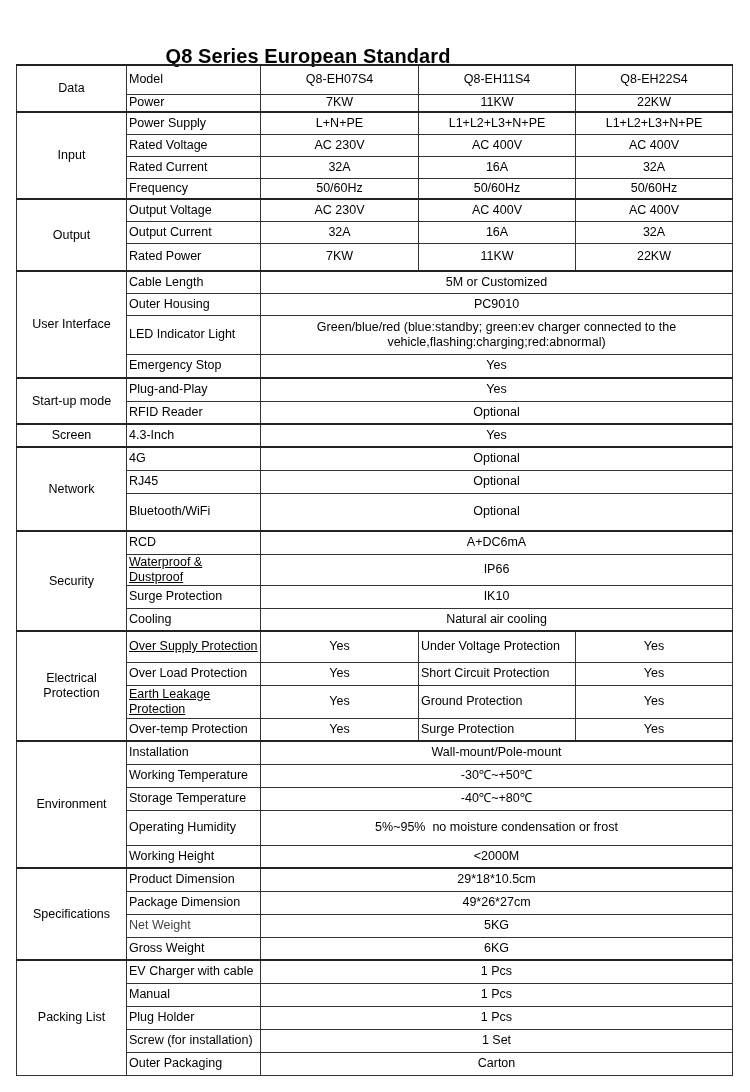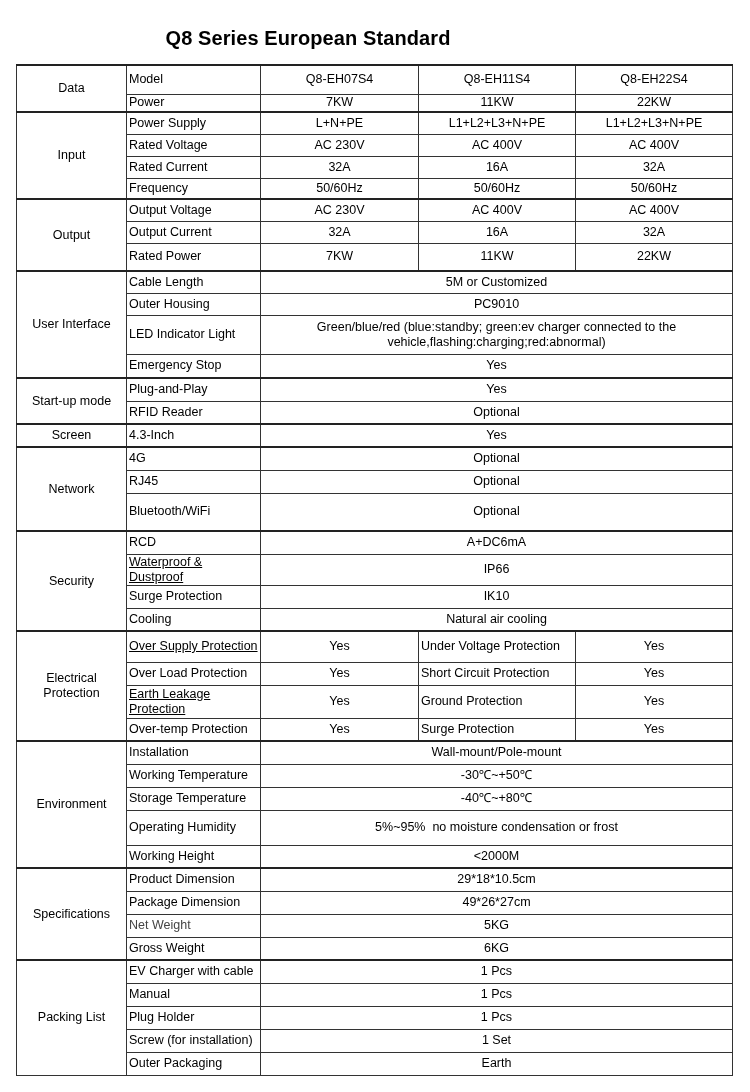--- a/index.html
+++ b/index.html
@@ -1,17 +1,17 @@
 <!DOCTYPE html>
 <html><head>
 <meta charset="utf-8">
 <style>
   html, body { margin: 0; padding: 0; background: #ffffff; }
   body { width: 750px; height: 1092px; position: relative; font-family: "Liberation Sans", sans-serif; color: #000; }
-  .title { position: absolute; left: 0; top: 26px; width: 616px; text-align: center; font-weight: bold; font-size: 20px; line-height: 24px; letter-spacing: 0.1px; }
+  .title { position: absolute; left: 0; top: 44px; width: 616px; text-align: center; font-weight: bold; font-size: 20px; line-height: 24px; letter-spacing: 0.1px; }
   table.spec { position: absolute; left: 16px; top: 64px; width: 716px; border-collapse: collapse; table-layout: fixed; font-size: 12.5px; }
   table.spec td { border: 1px solid #333; padding: 0 2px; vertical-align: middle; line-height: 15px; overflow: hidden; }
   table.spec tbody.section { border-top: 2px solid #222; }
   table.spec tbody.section:first-child { border-top: 1px solid #222; }
   td.cat { text-align: center; }
   td.lbl { text-align: left; padding-left: 2px; white-space: nowrap; }
   td.lbl.wrap { white-space: normal; text-decoration: underline; }
   td.val { text-align: center; }
   td.lbl.muted { color: #444; }
   col.c1 { width: 110px; } col.c2 { width: 134px; } col.c3 { width: 158px; } col.c4 { width: 157px; } col.c5 { width: 157px; }
@@ -257,16 +257,16 @@
     <tr style="height:23px">
       <td class="lbl">Plug Holder</td>
       <td class="val" colspan="3">1 Pcs</td>
     </tr>
     <tr style="height:23px">
       <td class="lbl">Screw (for installation)</td>
       <td class="val" colspan="3">1 Set</td>
     </tr>
     <tr style="height:23px">
       <td class="lbl">Outer Packaging</td>
-      <td class="val" colspan="3">Earth</td>
+      <td class="val" colspan="3">Carton</td>
     </tr>
   </tbody>
 </table>
 
 </body></html>

